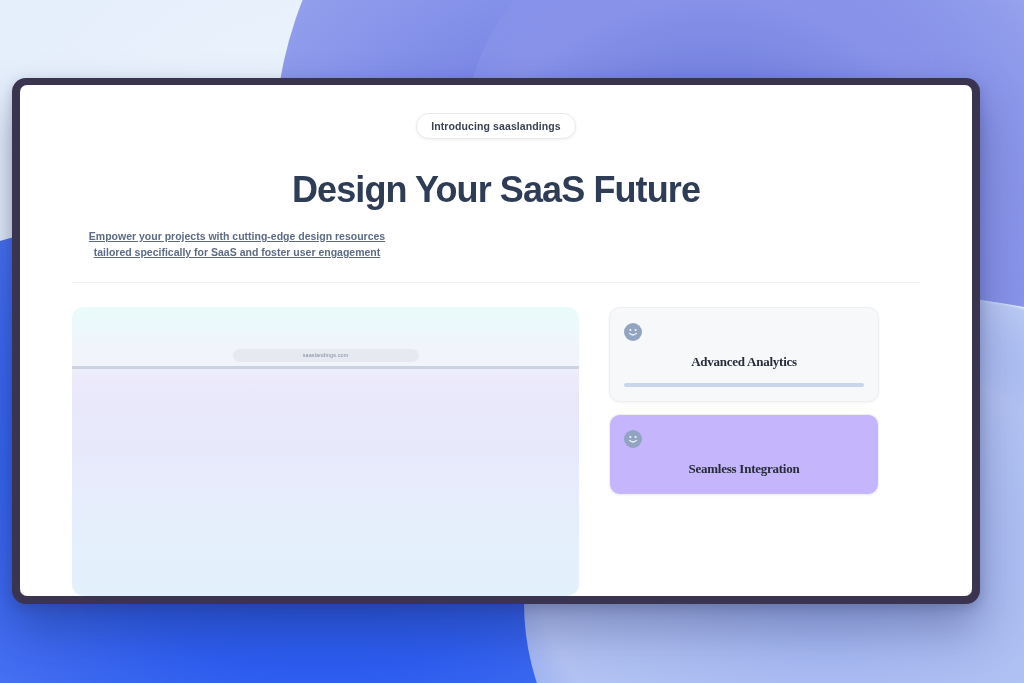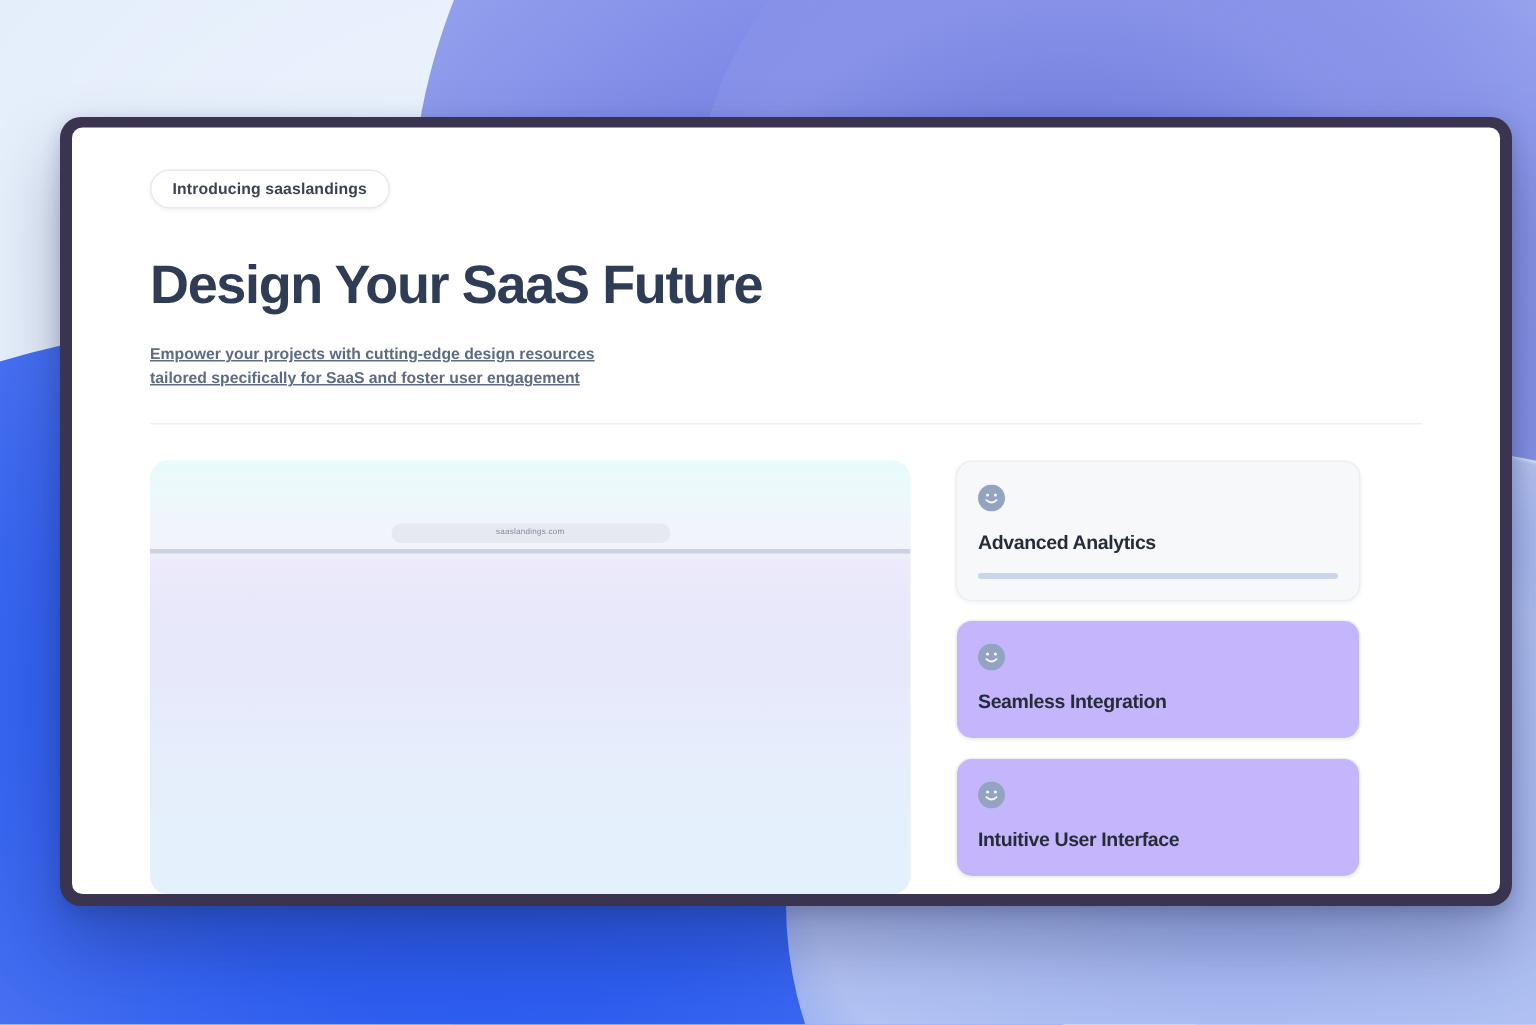--- a/index.html
+++ b/index.html
@@ -57,26 +57,27 @@
   .bg-rightband {
     top:300px; right:-180px;
     width:520px; height:420px;
     background:radial-gradient(ellipse at 45% 50%,
         #4b6fef 0%, #7c95f2 45%, rgba(150,172,243,0) 80%);
   }
 
   
   #device {
     position:absolute;
-    left:40px; top:78px;
+    left:12px; top:78px;
     width:968px; height:526px;
     background:#3b3450;
     border-radius:14px;
     padding:7px 8px 8px 8px;
     box-shadow:0 26px 46px rgba(32,40,90,0.34), 0 4px 12px rgba(30,36,80,0.22);
+    text-align:center;
   }
   #screen {
     width:100%; height:100%;
     background:#ffffff;
     border-radius:7px;
     overflow:hidden;
     position:relative;
   }
 
   
@@ -163,20 +164,21 @@
   .mock-rule { height:3px; background:#cdd2e2; }
   .mock-canvas { flex:1; }
 
   
   #cards { display:flex; flex-direction:column; gap:12px; width:270px; flex:none; }
 
   .card {
     border-radius:11px;
     padding:15px 14px 14px 14px;
     position:relative;
+    font-family:Liberation Serif, serif;
   }
   .card.expanded {
     background:#f7f8fa;
     border:1px solid #eceef1;
     box-shadow:0 1px 3px rgba(25,35,60,0.05);
   }
   .card.collapsed {
     background:#c4b5fd;
     border:1px solid #eef0f3;
     box-shadow:0 1px 2px rgba(25,35,60,0.04);
@@ -261,29 +263,18 @@
               <svg width="18" height="18" viewBox="0 0 18 18">
                 <circle cx="9" cy="9" r="9" fill="#93a3c2"></circle>
                 <circle cx="6.4" cy="7" r="1.05" fill="#f4f6fa"></circle>
                 <circle cx="11.6" cy="7" r="1.05" fill="#f4f6fa"></circle>
                 <path d="M5.6 10.4 Q9 13.6 12.4 10.4" stroke="#f4f6fa" stroke-width="1.25" fill="none" stroke-linecap="round"></path>
               </svg>
             </span>
             <div class="card-title">Seamless Integration</div>
           </div>
 
-          <div class="card collapsed">
-            <span class="card-icon">
-              <svg width="18" height="18" viewBox="0 0 18 18">
-                <circle cx="9" cy="9" r="9" fill="#93a3c2"></circle>
-                <circle cx="6.4" cy="7" r="1.05" fill="#f4f6fa"></circle>
-                <circle cx="11.6" cy="7" r="1.05" fill="#f4f6fa"></circle>
-                <path d="M5.6 10.4 Q9 13.6 12.4 10.4" stroke="#f4f6fa" stroke-width="1.25" fill="none" stroke-linecap="round"></path>
-              </svg>
-            </span>
-            <div class="card-title">Intuitive User Interface</div>
-          </div>
 
         </div>
       </div>
     </div>
   </div>
 </div>
 
 </body></html>

